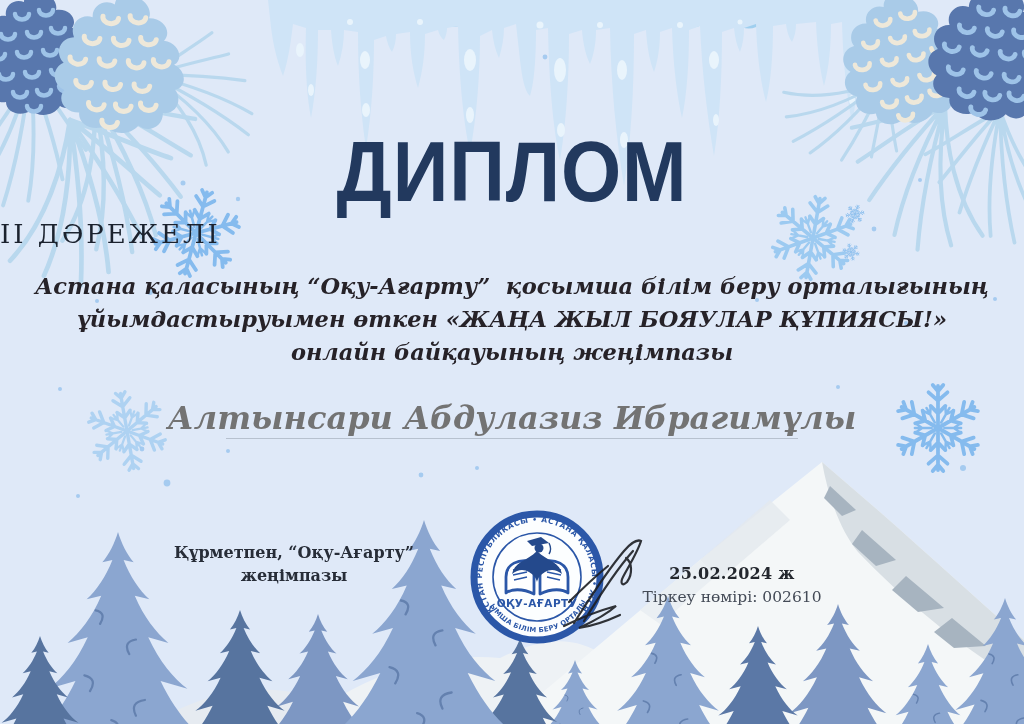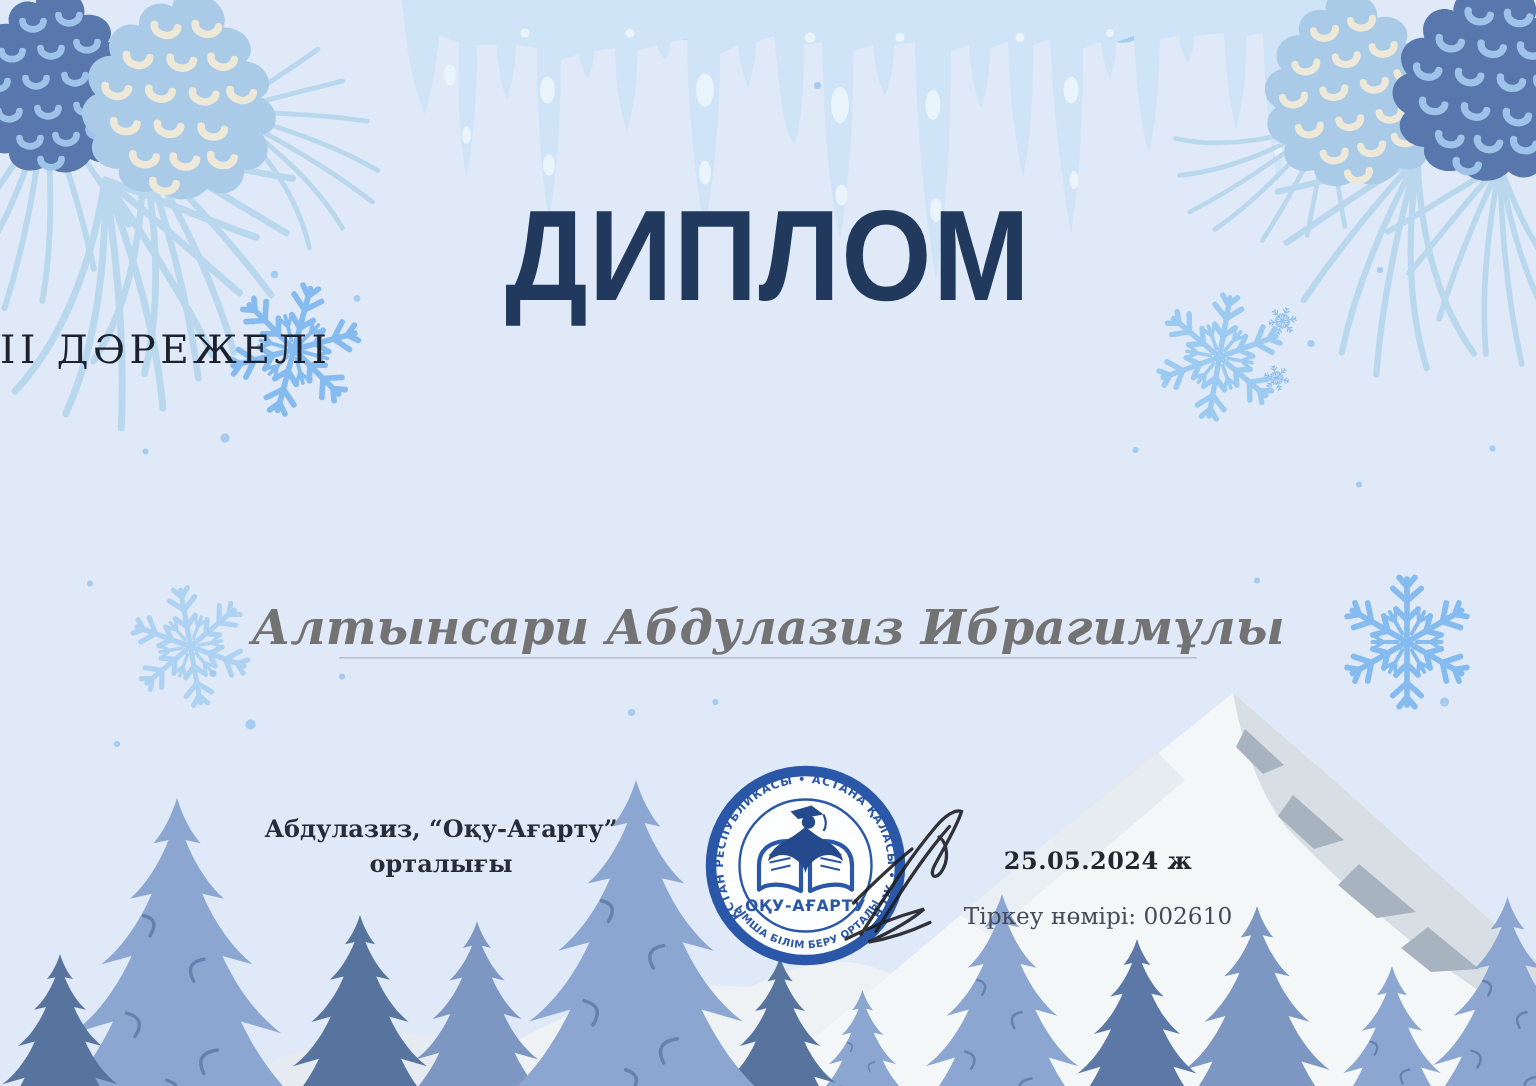--- a/index.html
+++ b/index.html
@@ -15,21 +15,21 @@
   .body-text{left:0;top:270px;width:100%;text-align:center;font-size:22.5px;line-height:33px;
              font-weight:bold;font-style:italic;color:#262228;}
   .body-text div{white-space:pre;}
   .name{left:0;top:399px;width:100%;text-align:center;font-weight:bold;font-style:italic;
         font-size:32px;color:#737373;}
   .name-underline{left:226px;top:438px;width:572px;height:1px;background:#b7c1cf;z-index:2;position:absolute;}
   .signoff{left:166px;top:541px;width:256px;text-align:center;font-size:16px;font-weight:bold;
            line-height:23px;color:#272d38;}
   .dateblock{left:610px;top:564px;width:244px;text-align:center;}
   .date{font-size:16px;font-weight:bold;color:#23272e;letter-spacing:.3px;}
-  .reg{font-size:15.5px;color:#444b57;margin-top:19px;}
+  .reg{font-size:15.5px;color:#444b57;margin-top:5px;}
   .ringtext{font-family:"DejaVu Sans","Liberation Sans",sans-serif;font-weight:bold;fill:#2b57a8;}
   .seal-label{font-family:"DejaVu Sans","Liberation Sans",sans-serif;font-weight:bold;fill:#2b57a8;}
 </style>
 </head>
 <body>
 
 <div class="stage">
 
 <svg class="bg" viewBox="0 0 1024 724">
   <defs>
@@ -231,27 +231,32 @@
   <path d="M574,623 C590,598 606,572 624,551 C630,544 637,539 641,541 C638,551 630,564 623,577
        C620,583 622,587 627,582 C633,574 632,562 626,558
        M584,621 C600,595 616,570 633,551
        M569,602 C583,588 597,575 608,566
        M564,626 C580,618 598,611 616,606 C606,615 592,622 579,628 C592,626 607,621 620,615" fill="none" stroke="#1c1e22" stroke-width="2.2" stroke-linecap="round" opacity=".9"></path>
 </svg>
 
   <div class="txt title">ДИПЛОМ</div>
   <div class="txt degree">ІІ ДӘРЕЖЕЛІ</div>
 
+  <div class="txt body-text">
+    <div>Астана қаласының “Оқу-Ағарту”  қосымша білім беру орталығының</div>
+    <div>ұйымдастыруымен өткен «ЖАҢА ЖЫЛ БОЯУЛАР ҚҰПИЯСЫ!»</div>
+    <div>онлайн байқауының жеңімпазы</div>
+  </div>
 
   <div class="txt name">Алтынсари Абдулазиз Ибрагимұлы</div>
   <div class="name-underline"></div>
 
   <div class="txt signoff">
-    <div>Абдулазиз, “Оқу-Ағарту”</div>
-    <div>орталығы</div>
+    <div>Құрметпен, “Оқу-Ағарту”</div>
+    <div>жеңімпазы</div>
   </div>
 
   <div class="txt dateblock">
-    <div class="date">25.05.2024 ж</div>
+    <div class="date">25.02.2024 ж</div>
     <div class="reg">Тіркеу нөмірі: 002610</div>
   </div>
 
 </div>
 
 </body></html>

